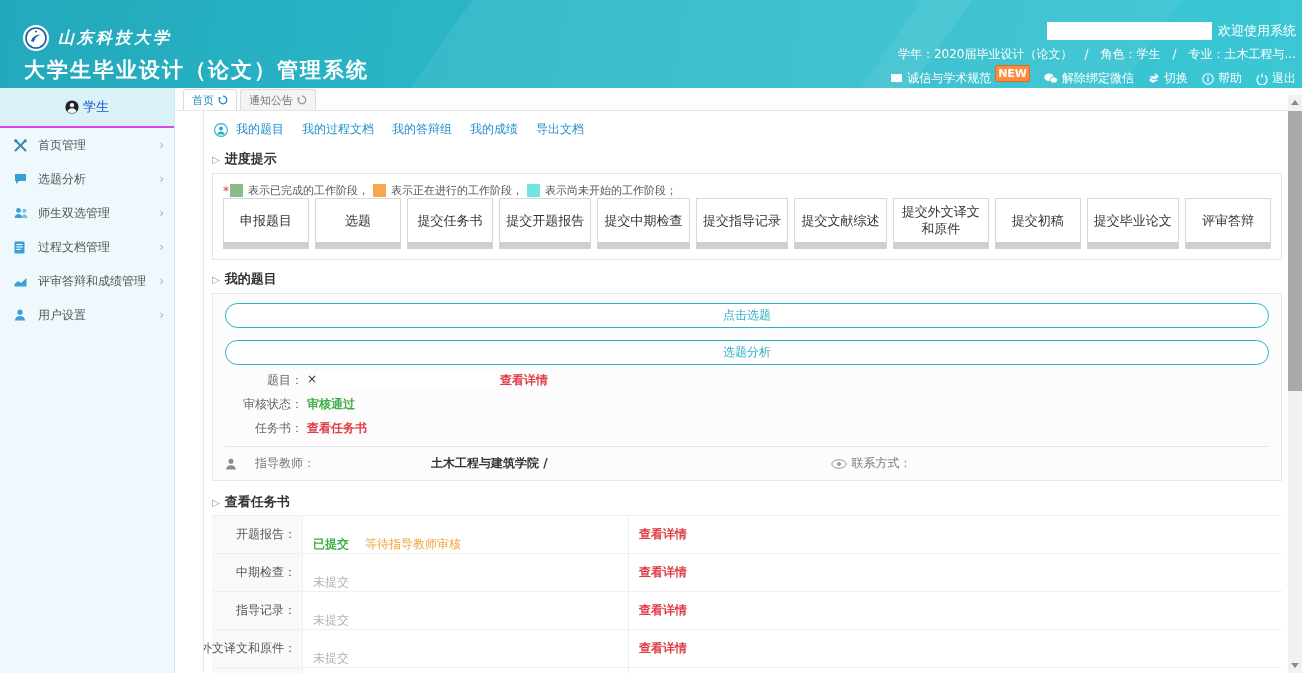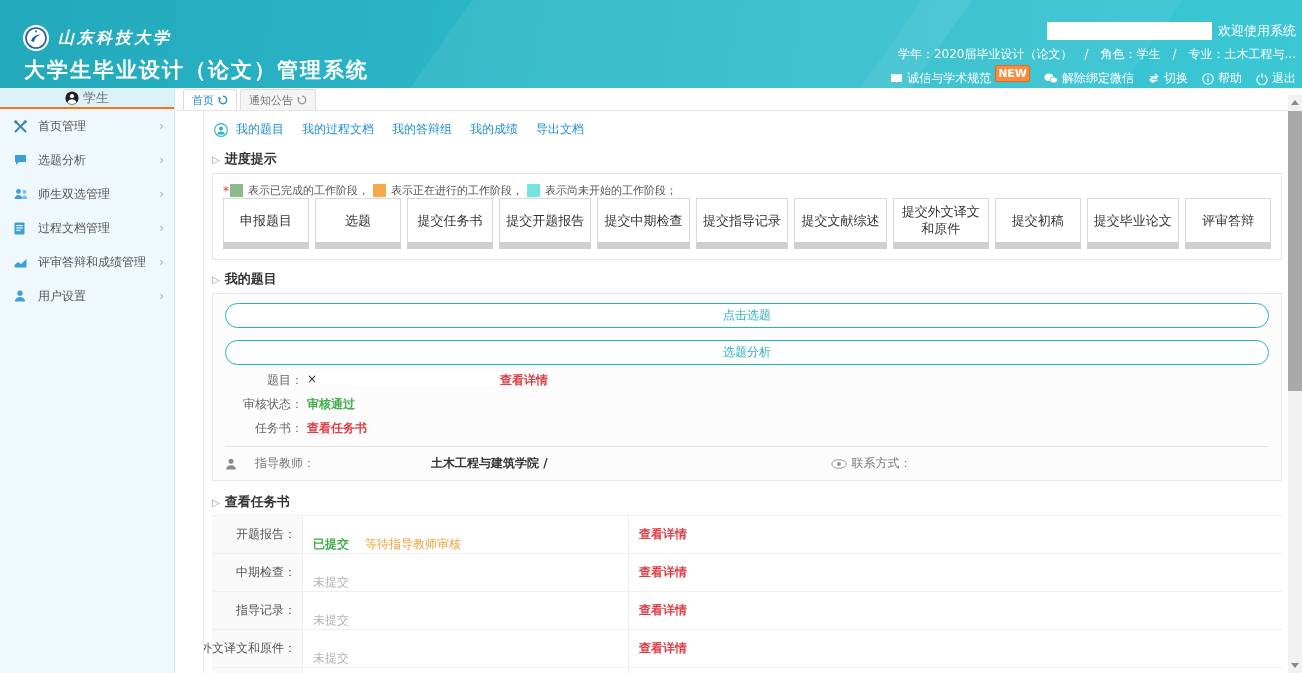--- a/index.html
+++ b/index.html
@@ -23,22 +23,22 @@
   .redact-box { width:165px; height:18px; background:#fff; }
   .meta-row { margin-top:6px; font-size:12px; color:#fff; }
   .links-row { margin-top:7px; display:flex; justify-content:flex-end; align-items:center; gap:14px; font-size:12px; }
   .hlink { display:flex; align-items:center; gap:4px; cursor:pointer; color:#fff; }
   .badge-new { background:#ff8a3c; color:#fff; font-size:11px; font-weight:bold; border-radius:2px;
     padding:1px 2px; position:relative; top:-5px; border:1px solid #e06a20; }
 
   
   .sidebar { position:absolute; left:0; top:88px; width:175px; height:585px;
     background:#eff8fc; border-right:1px solid #c9e8f2; }
-  .sidebar-header { height:21px; background:#d9f1f7; border-bottom:2px solid #f97316;
-    display:flex; align-items:center; justify-content:center; gap:4px; font-size:13px; color:#737373; }
+  .sidebar-header { height:40px; background:#d9f1f7; border-bottom:2px solid #d946ef;
+    display:flex; align-items:center; justify-content:center; gap:4px; font-size:13px; color:#1d4ed8; }
   .side-item { display:flex; align-items:center; height:34px; padding:0 10px 0 14px;
     font-size:12px; color:#555; cursor:pointer; }
   .side-item .s-icon { width:16px; margin-right:8px; display:flex; align-items:center; }
   .side-item .s-label { flex:1; }
   .side-item .chev { color:#9ab4bf; font-size:12px; }
 
   
   .collapse-handle { position:absolute; left:176px; top:325px; width:15px; height:64px;
     border:1px solid #7fd0dd; border-radius:4px; background:#f2fbfd; color:#2ab0c4;
     font-size:9px; writing-mode:vertical-rl; text-align:center; line-height:13px;

